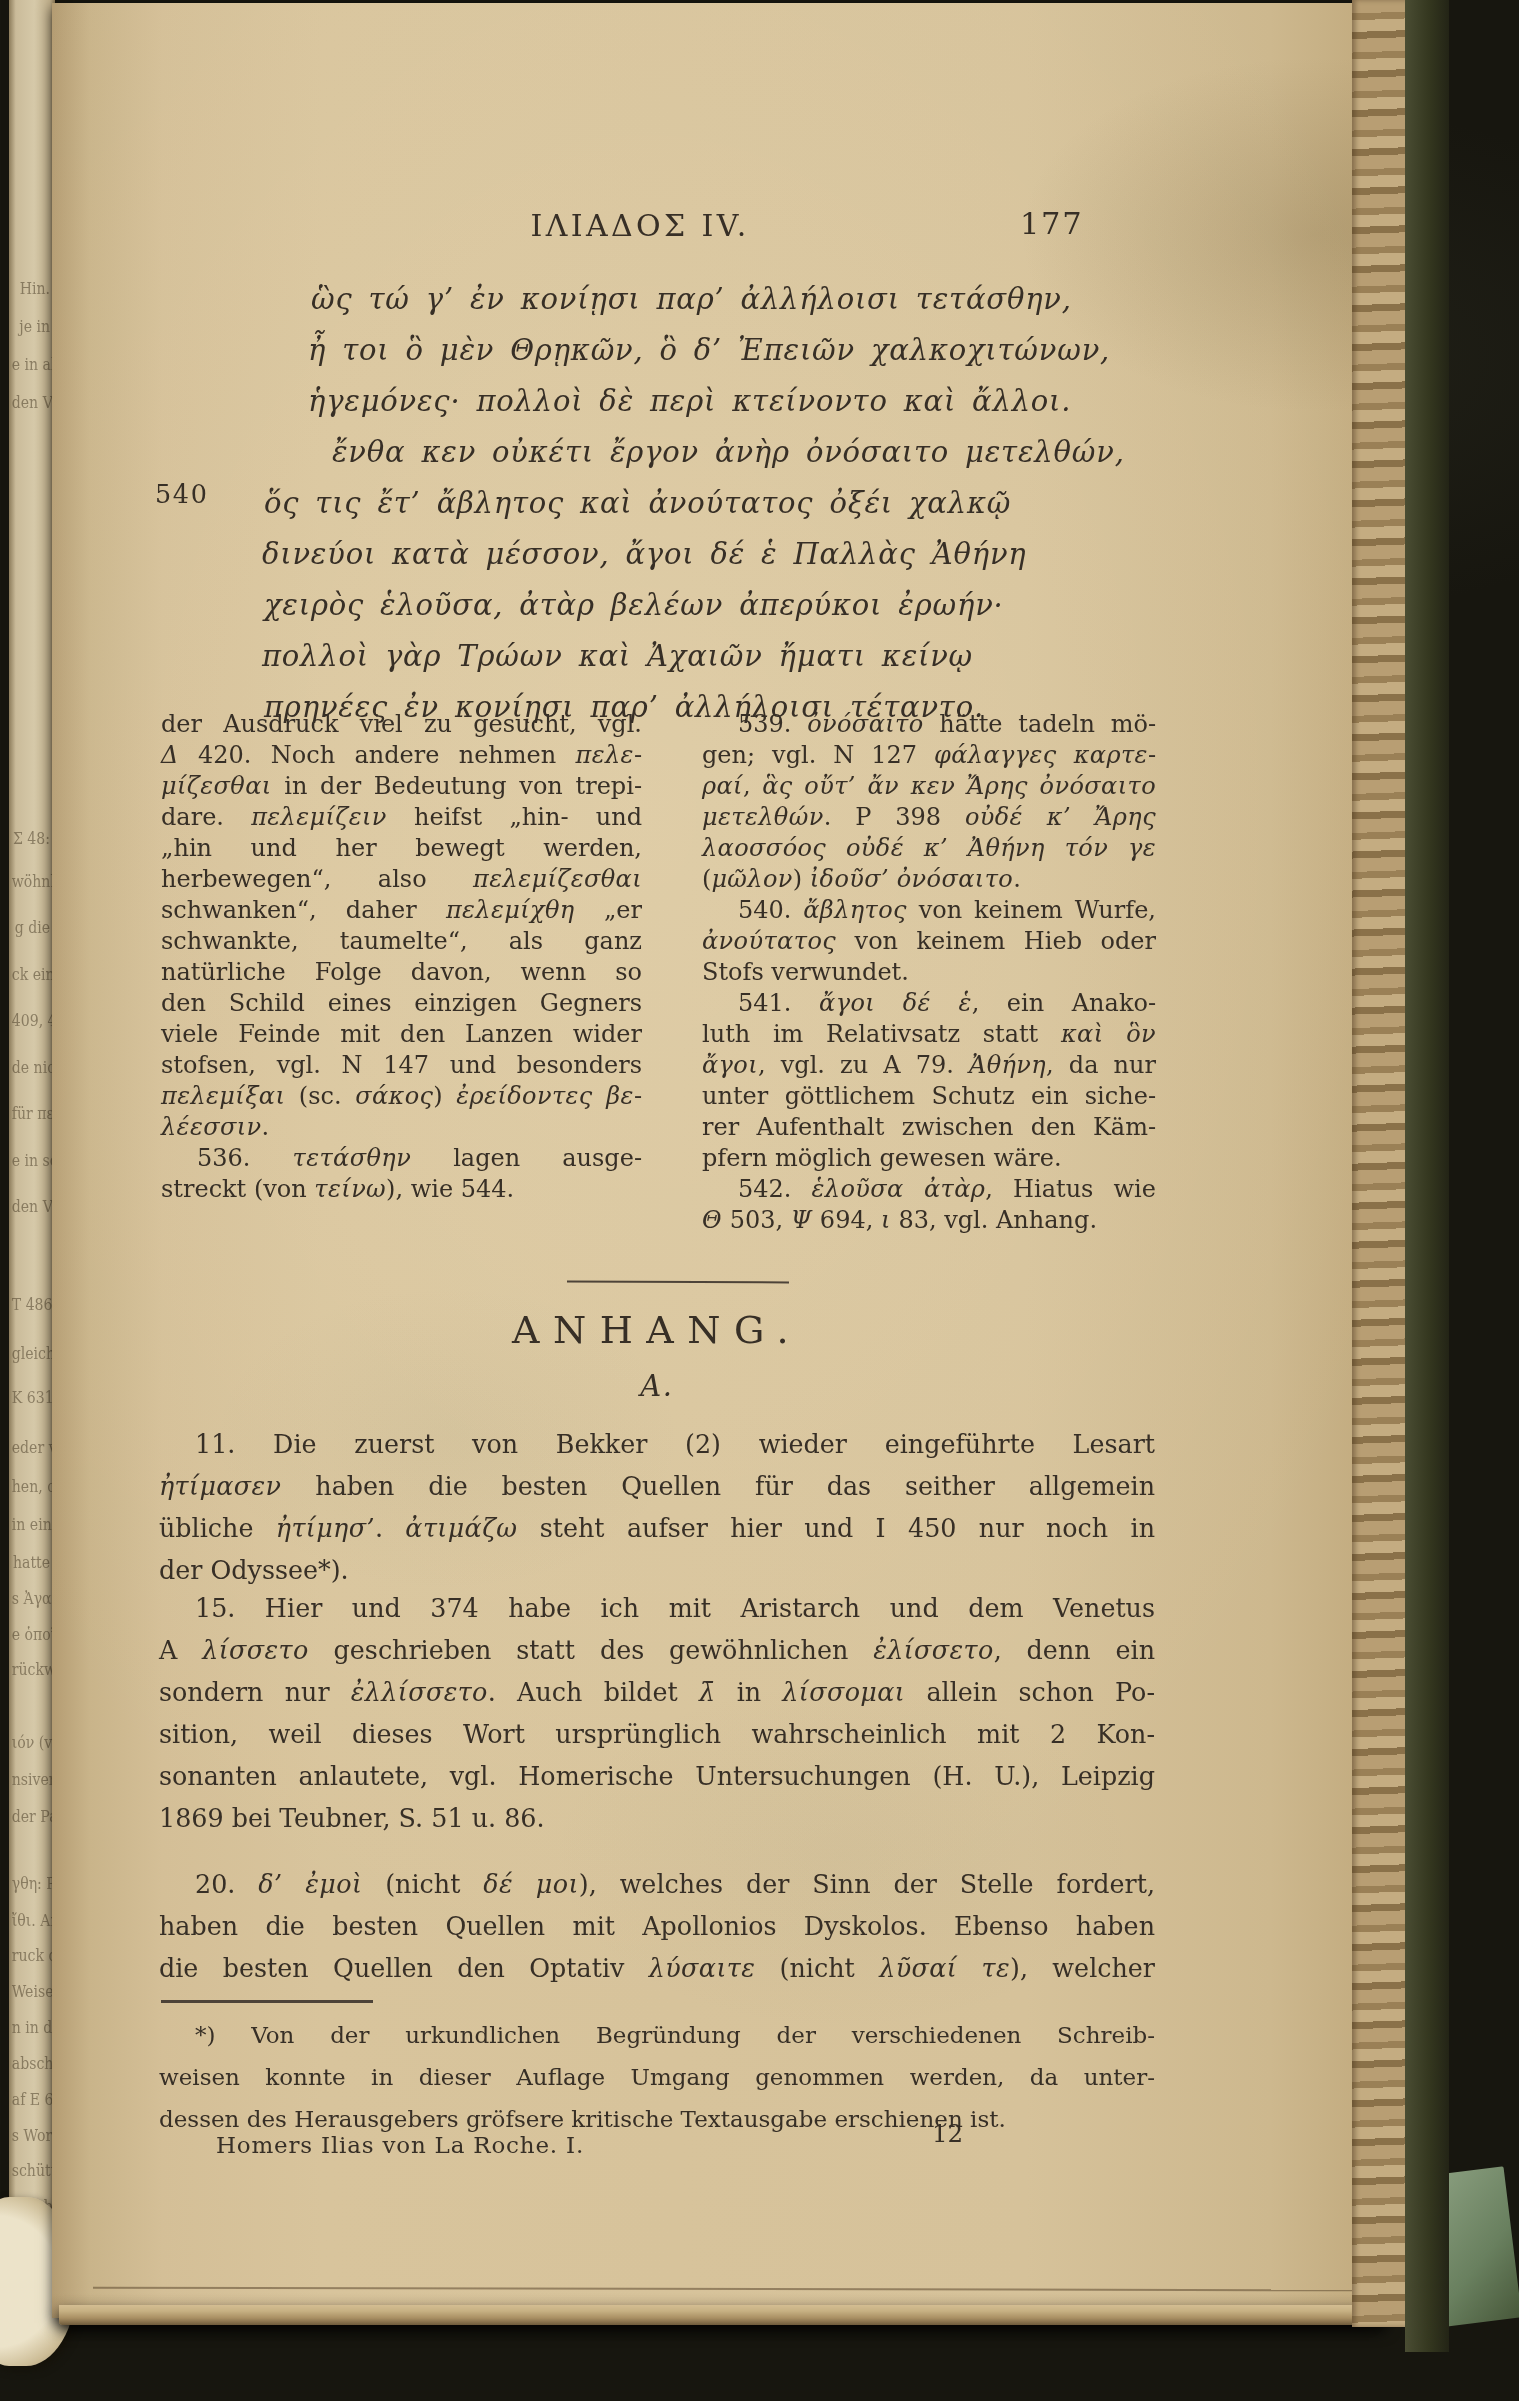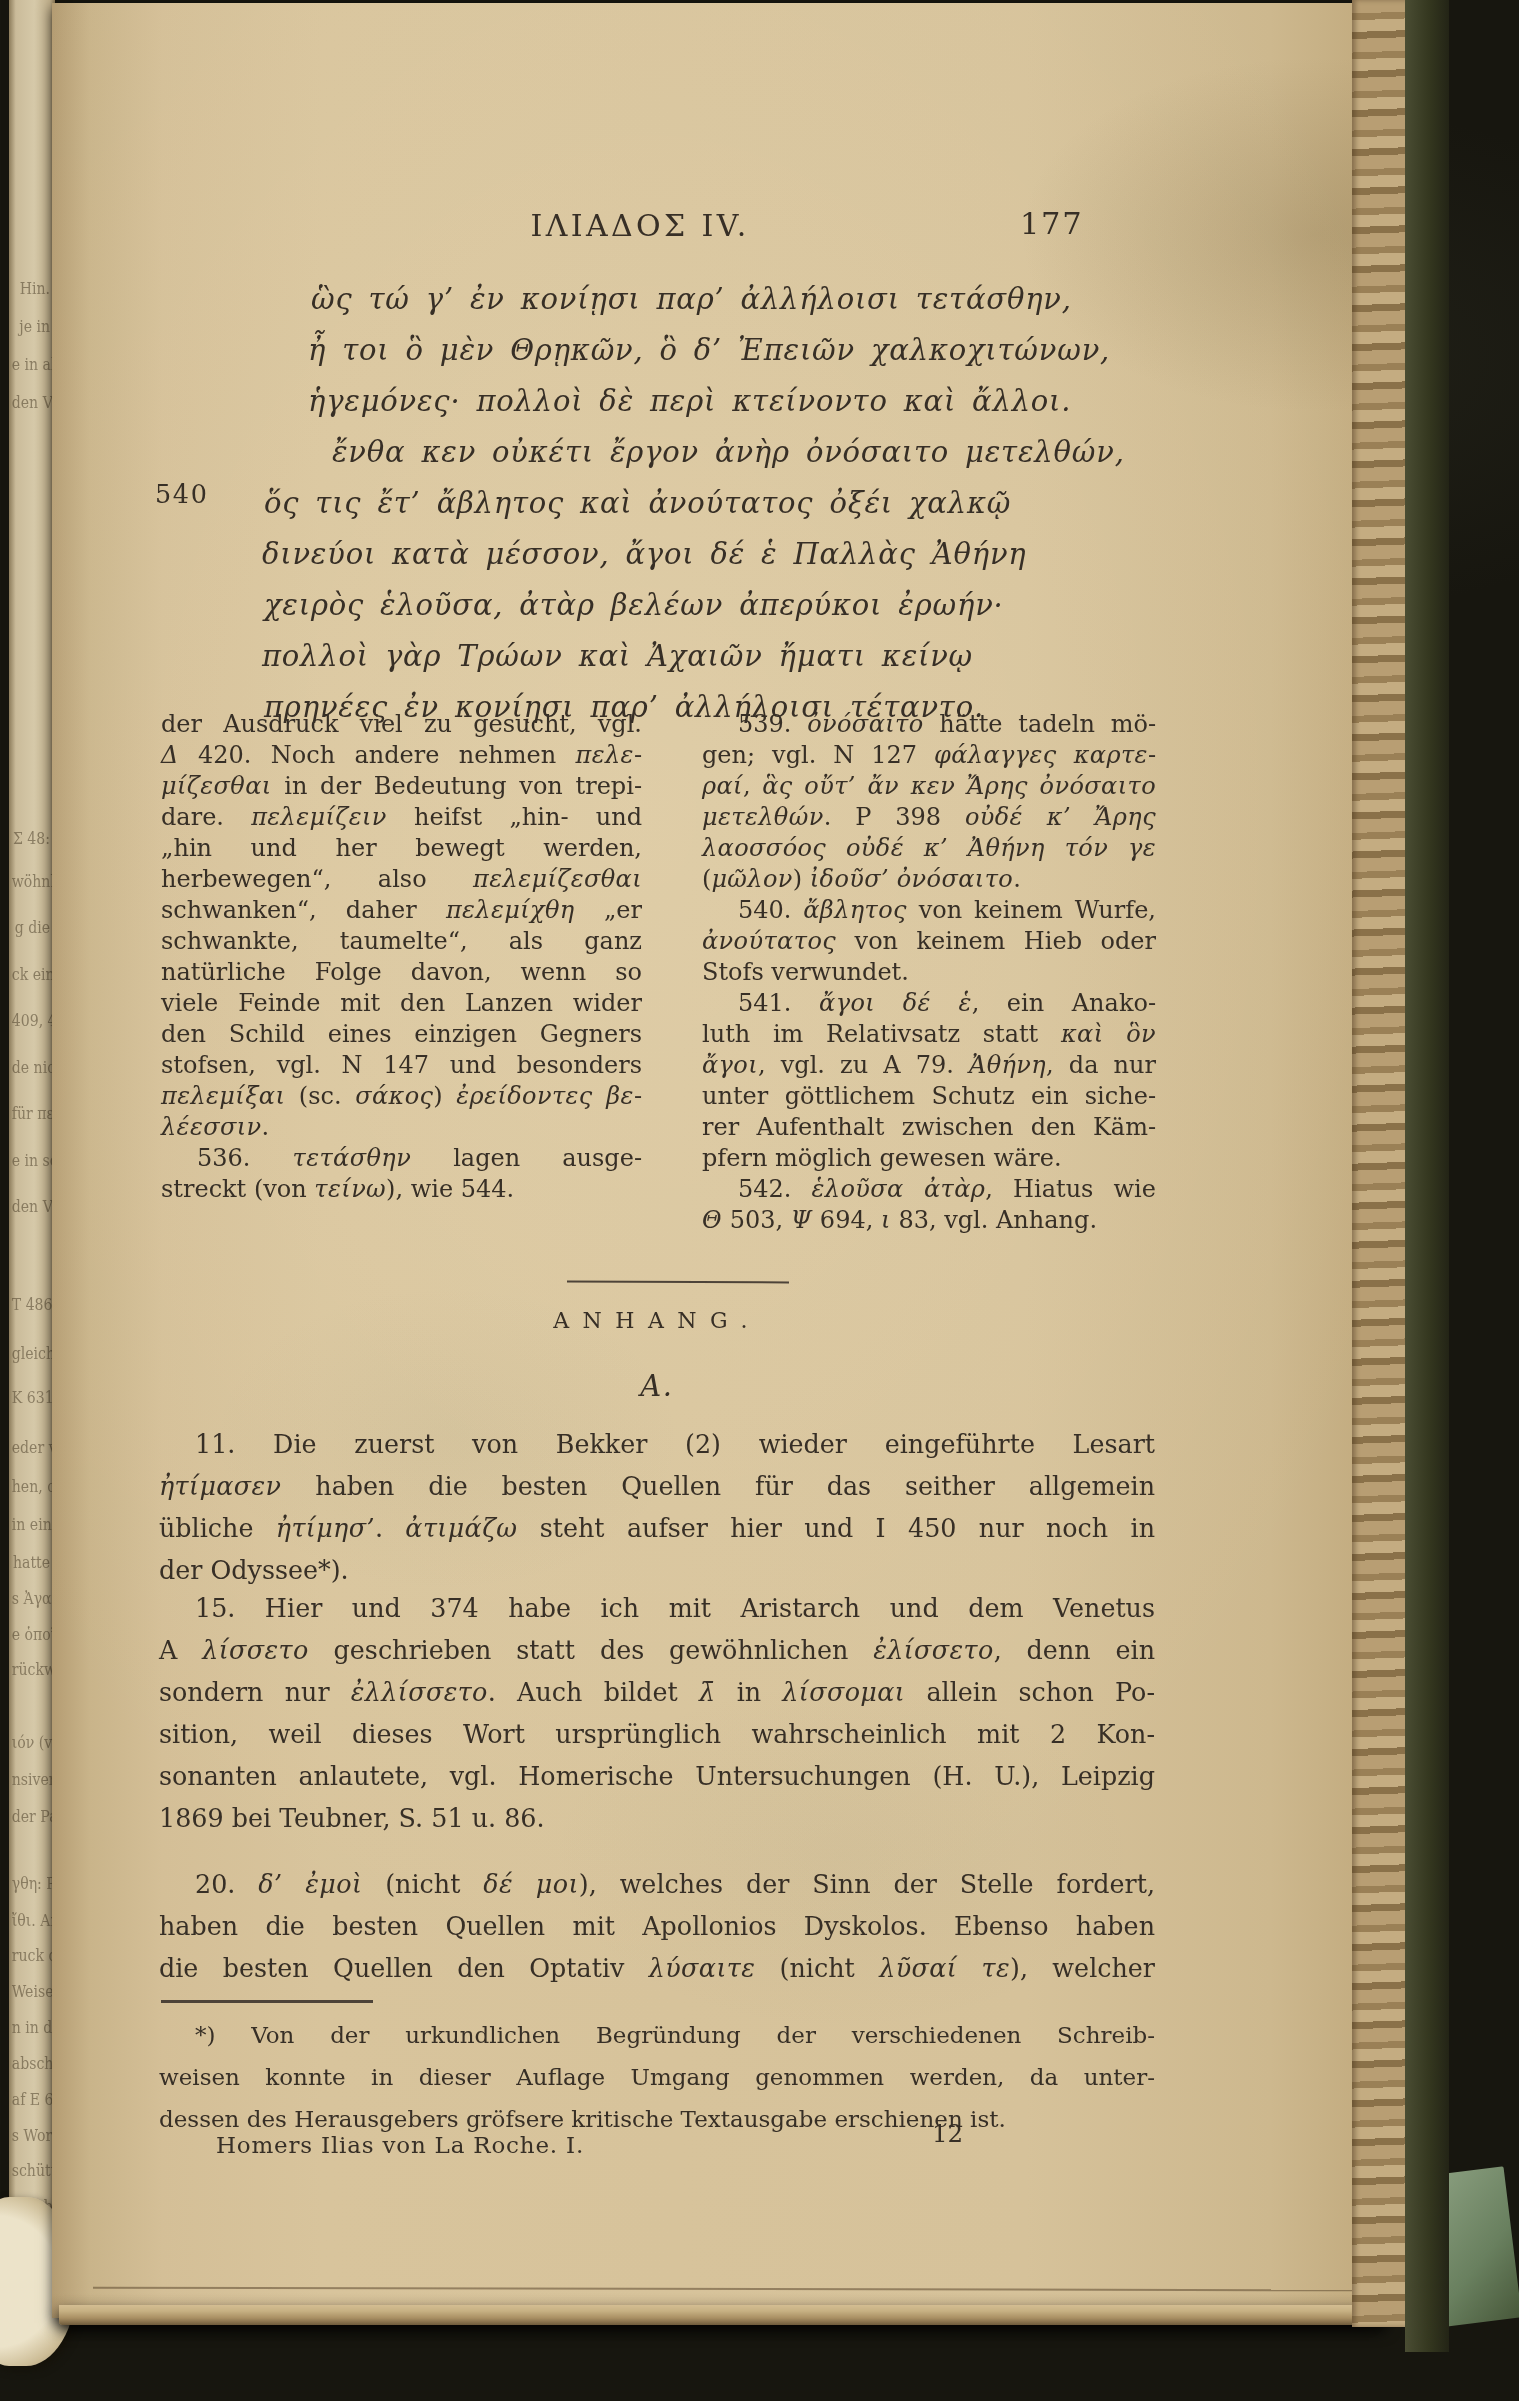--- a/index.html
+++ b/index.html
@@ -55,21 +55,21 @@
   .verse-num{top:479px;left:155px;font-size:25.4px;letter-spacing:1.7px;}
   .col{font-size:24px;line-height:31px;}
   .col-left{top:709px;left:161px;width:481px;}
   .col-right{top:709px;left:702px;width:454px;}
   .cl{text-align:justify;text-align-last:justify;}
   .cl.last{text-align-last:left;}
   .cl.indent{text-indent:36px;}
   .mix i{font-style:italic;letter-spacing:0.4px;}
   .divider{top:1281px;left:567px;width:222px;height:1.7px;background:#4d4338;transform:rotate(.2deg);}
   .anhang-h{top:1308px;left:159px;width:996px;text-align:center;
-        font-size:22px;letter-spacing:13.5px;}
+        font-size:38px;letter-spacing:13.5px;}
   .anhang-sub{top:1369px;left:159px;width:996px;text-align:center;
         font-size:29px;font-style:italic;letter-spacing:1.7px;}
   .para{left:159px;width:996px;font-size:25.4px;line-height:42px;}
   .p11{top:1423px;} .p15{top:1587px;} .p20{top:1863px;}
   .fn-rule{top:2000px;left:161px;width:212px;height:2.5px;background:#4d4338;}
   .footnote{top:2014px;left:159px;width:996px;font-size:23px;line-height:42px;}
   .footer-sig{top:2132px;left:216px;width:508px;font-size:23px;letter-spacing:0.8px;}
   .sheet-no{top:2119px;left:932px;width:59px;font-size:24.5px;}
 </style>
 </head>
@@ -148,22 +148,22 @@
 
   <div class="cl mix">der Ausdruck viel zu gesucht, vgl.</div>
       <div class="cl mix"><i>Δ</i> 420. Noch andere nehmen <i>πελε</i>-</div>
       <div class="cl mix"><i>μίζεσθαι</i> in der Bedeutung von trepi-</div>
       <div class="cl mix">dare. <i>πελεμίζειν</i> heifst „hin- und</div>
       <div class="cl mix">„hin und her bewegt werden,</div>
       <div class="cl mix">herbewegen“, also <i>πελεμίζεσθαι</i></div>
       <div class="cl mix">schwanken“, daher <i>πελεμίχθη</i> „er</div>
       <div class="cl mix">schwankte, taumelte“, als ganz</div>
       <div class="cl mix">natürliche Folge davon, wenn so</div>
+      <div class="cl mix">den Schild eines einzigen Gegners</div>
       <div class="cl mix">viele Feinde mit den Lanzen wider</div>
-      <div class="cl mix">den Schild eines einzigen Gegners</div>
       <div class="cl mix">stofsen, vgl. N 147 und besonders</div>
       <div class="cl mix"><i>πελεμίξαι</i> (sc. <i>σάκος</i>) <i>ἐρείδοντες</i> <i>βε</i>-</div>
       <div class="cl mix last"><i>λέεσσιν</i>.</div>
       <div class="cl mix indent">536. <i>τετάσθην</i> lagen ausge-</div>
       <div class="cl mix last">streckt (von <i>τείνω</i>), wie 544.</div>
     </div>
   <div class="txt ink col col-right">
 
   <div class="cl mix indent">539. <i>ὀνόσαιτο</i> hätte tadeln mö-</div>
       <div class="cl mix">gen; vgl. N 127 <i>φάλαγγες</i> <i>καρτε</i>-</div>

